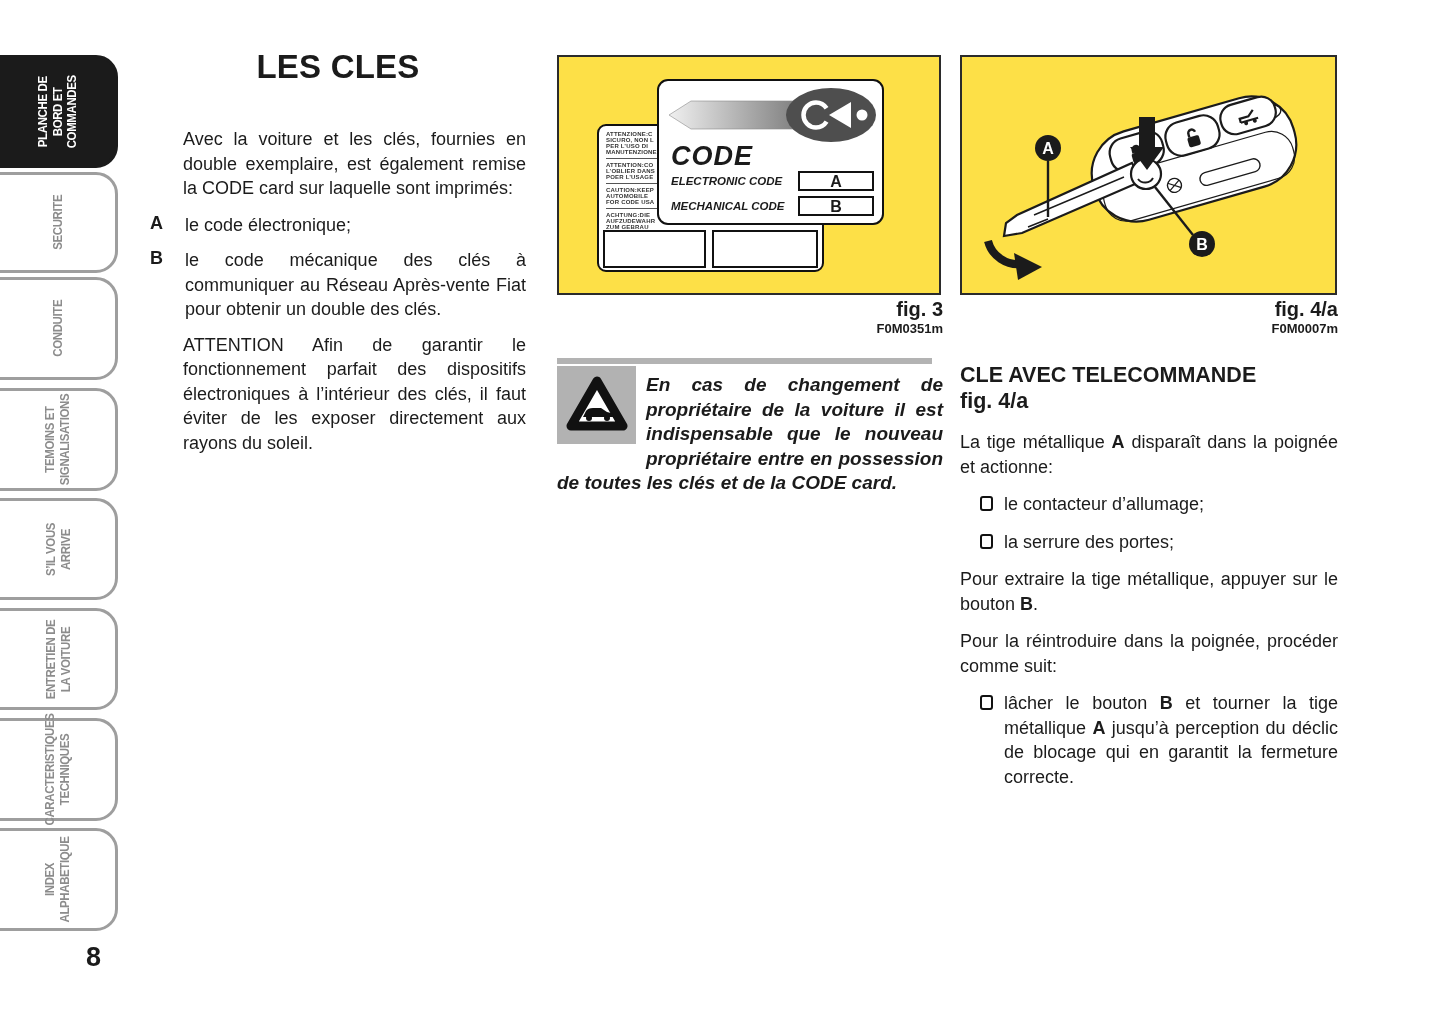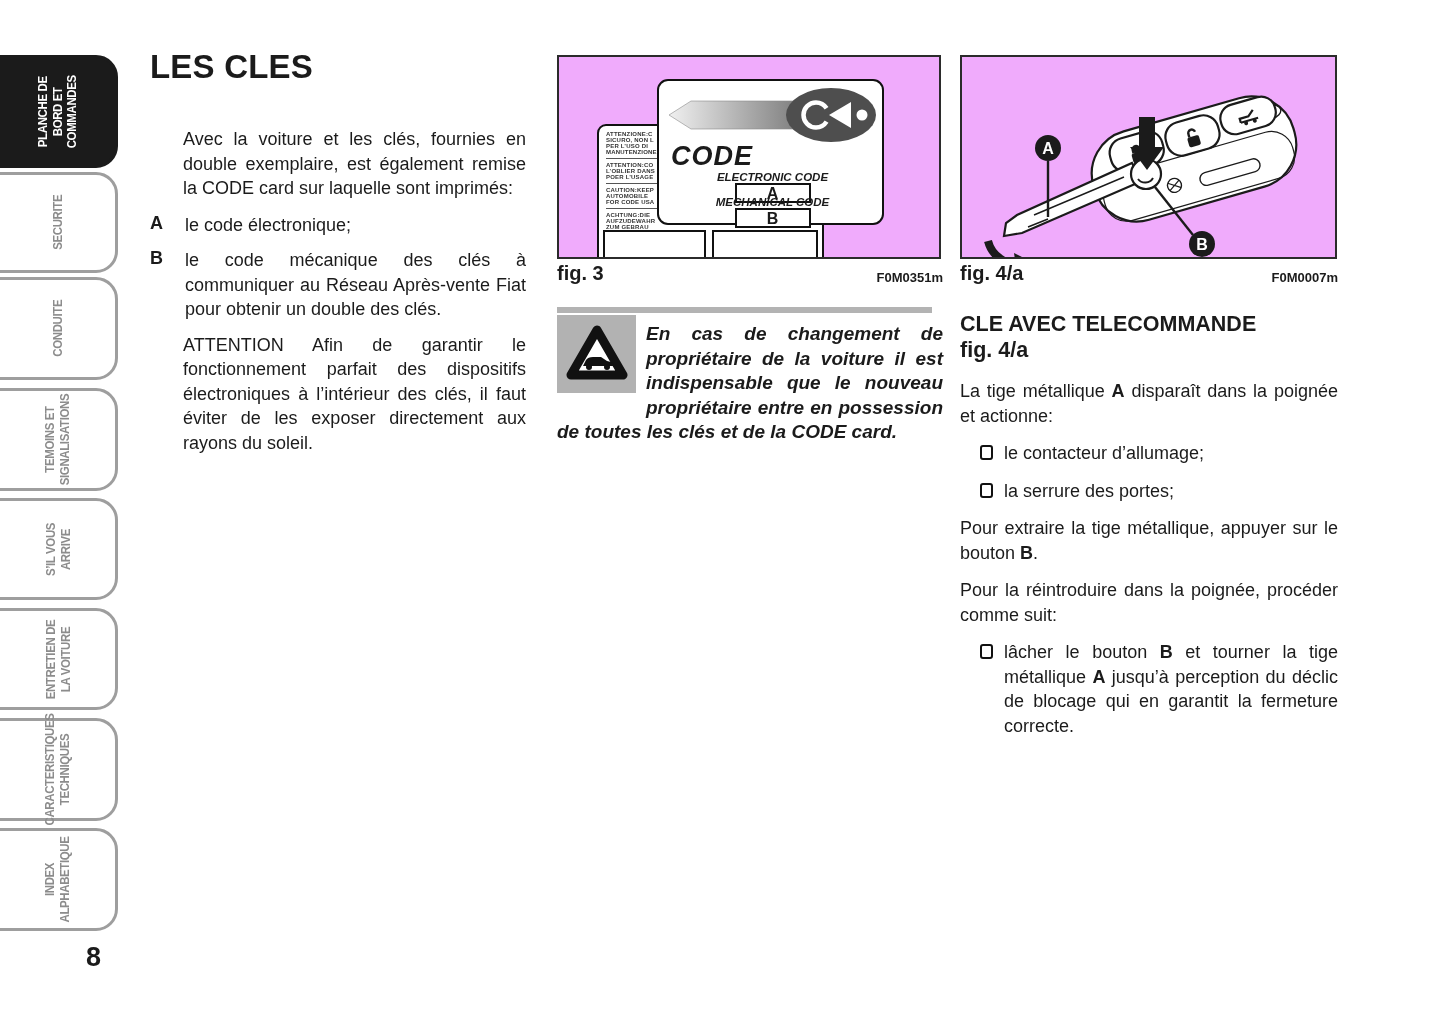--- a/index.html
+++ b/index.html
@@ -33,34 +33,34 @@
   .t8 { top:828px; height:103px; }
 
   .page-number { position:absolute; left:86px; top:942px; font-size:27px; font-weight:bold; }
 
   
   .just { text-align:justify; font-size:18px; line-height:24.5px; }
   .bold { font-weight:bold; }
 
   
   .col1 { position:absolute; left:150px; top:50px; width:376px; }
-  .doc-title { font-size:33px; line-height:33px; font-weight:bold; letter-spacing:0.2px; margin-bottom:44px; }
+  .doc-title { font-size:33px; line-height:33px; font-weight:bold; letter-spacing:0.2px; margin-bottom:44px;text-align:center; }
   .sec-heading { font-size:22px; line-height:23px; font-weight:bold; margin-bottom:21px; }
   .col1 p.para { margin-bottom:12px;margin-left:33px; }
   .kv-item { position:relative; padding-left:35px; margin-bottom:11px; }
   .kv-lbl { position:absolute; left:0; top:0; font-weight:bold; font-size:18px; }
   .advice { margin-top:8px; }
   .attention { margin-top:11px; }
 
   
   .figbox {
-    position:relative; height:204px; background:#f0abfc;
+    position:relative; height:240px; background:#fde047;
     border:2px solid #2b2b2b; overflow:hidden;
   }
-  .figcap { display:flex; justify-content:space-between; align-items:flex-end; margin-top:3px; }
+  .figcap { display:flex; justify-content:space-between; align-items:flex-end; margin-top:3px;flex-direction:column; }
   .figcap .fig-label { font-size:20px; font-weight:600; }
   .figcap .fig-code  { font-size:13px; font-weight:bold; }
 
   
   .col2 { position:absolute; left:557px; top:55px; width:386px; }
   .col2 .figbox { width:384px; }
 
   .backcard {
     position:absolute; left:38px; top:67px; width:227px; height:148px;
     background:#ffffff; border:2px solid #111; border-radius:9px; padding:5px 0 0 7px;
@@ -76,21 +76,21 @@
 
   .frontcard {
     position:absolute; left:98px; top:22px; width:227px; height:146px;
     background:#ffffff; border:2px solid #111; border-radius:11px;
   }
   .key-logo { position:absolute; left:6px; top:5px; }
   .code-word {
     position:absolute; left:12px; top:60px;
     font-size:27px; font-weight:bold; font-style:italic; letter-spacing:1px;
   }
-  .ccrow { position:absolute; left:12px; width:203px; display:flex; justify-content:space-between; align-items:center;flex-direction:column; }
+  .ccrow { position:absolute; left:12px; width:203px; display:flex; justify-content:space-between; align-items:center; }
   .ccrow.r1 { top:90px; } .ccrow.r2 { top:115px; }
   .ccrow .cclbl { font-size:11.5px; font-weight:bold; font-style:italic; }
   .ccrow .ccbox {
     width:76px; height:20px; border:2px solid #111; background:#fff;
     font-size:16px; font-weight:bold; text-align:center; line-height:17px;
   }
 
   
   .warnbar { margin-top:22px; width:375px; height:6px; background:#b3b3b3; }
   .warnblock { margin-top:2px; width:386px; }

